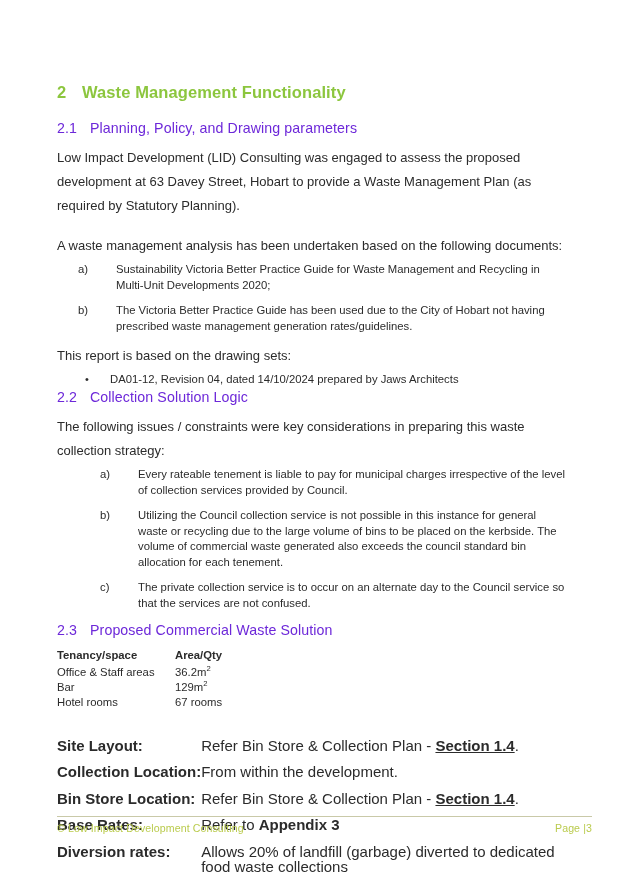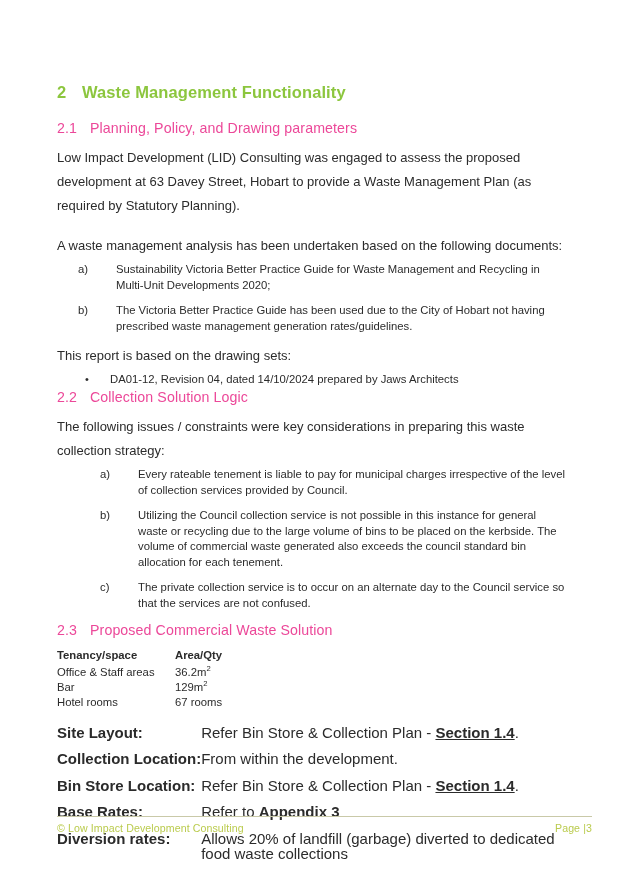--- a/index.html
+++ b/index.html
@@ -34,21 +34,21 @@
     line-height: 1.25;
   }
   h1.h-major .num {
     display: inline-block;
     width: 25px;
   }
   h2.h-sub {
     margin: 0 0 9px 0;
     font-size: 14.2px;
     font-weight: normal;
-    color: #ec4899;
+    color: #6d28d9;
     letter-spacing: 0.1px;
     line-height: 1.3;
   }
   h2.h-sub .num {
     display: inline-block;
     width: 33px;
   }
   .sec-2-2 { margin-top: 44px; }
   .sec-2-3 { margin-top: 26px; margin-bottom: 11px; }
 
@@ -114,21 +114,21 @@
     font-size: 11.3px;
     color: #2b2b2b;
   }
   table.spec td {
     vertical-align: top;
     padding: 0;
     line-height: 15.3px;
   }
   table.spec td.c1 { width: 118px; }
   table.spec tr.head td { font-weight: bold; padding-bottom: 1px; }
-  table.tenancy { margin-bottom: 14px; }
+  table.tenancy { margin-bottom: 27px; }
 
   
   table.details { border-collapse: collapse; width: 100%; font-size: 15px; color: #2b2b2b; }
   table.details td {
     vertical-align: top;
     padding: 0 0 11px 0;
     line-height: 15.5px;
   }
   table.details td.label { width: 118px; font-weight: bold; white-space: nowrap; }
   table.details tr:last-child td { padding-bottom: 0; }

